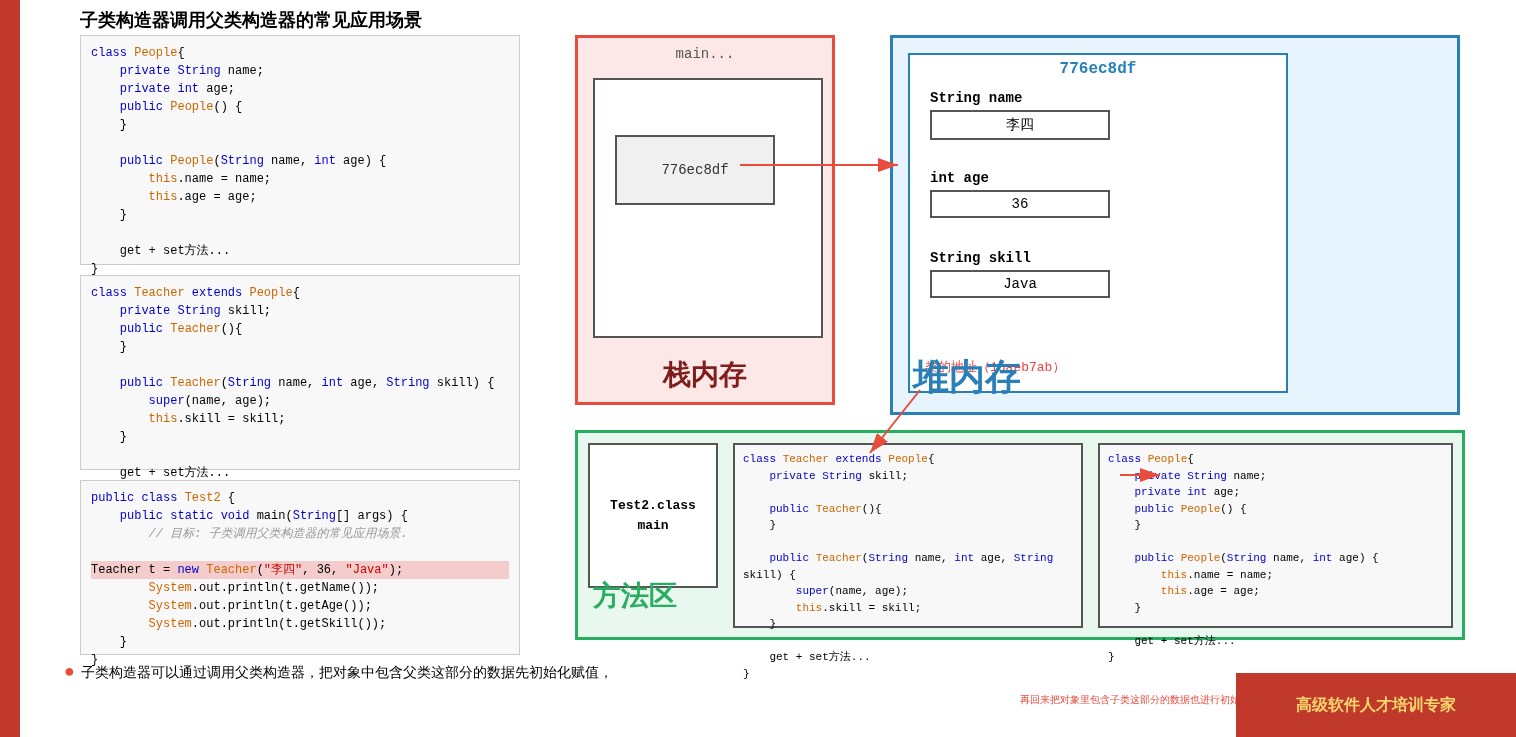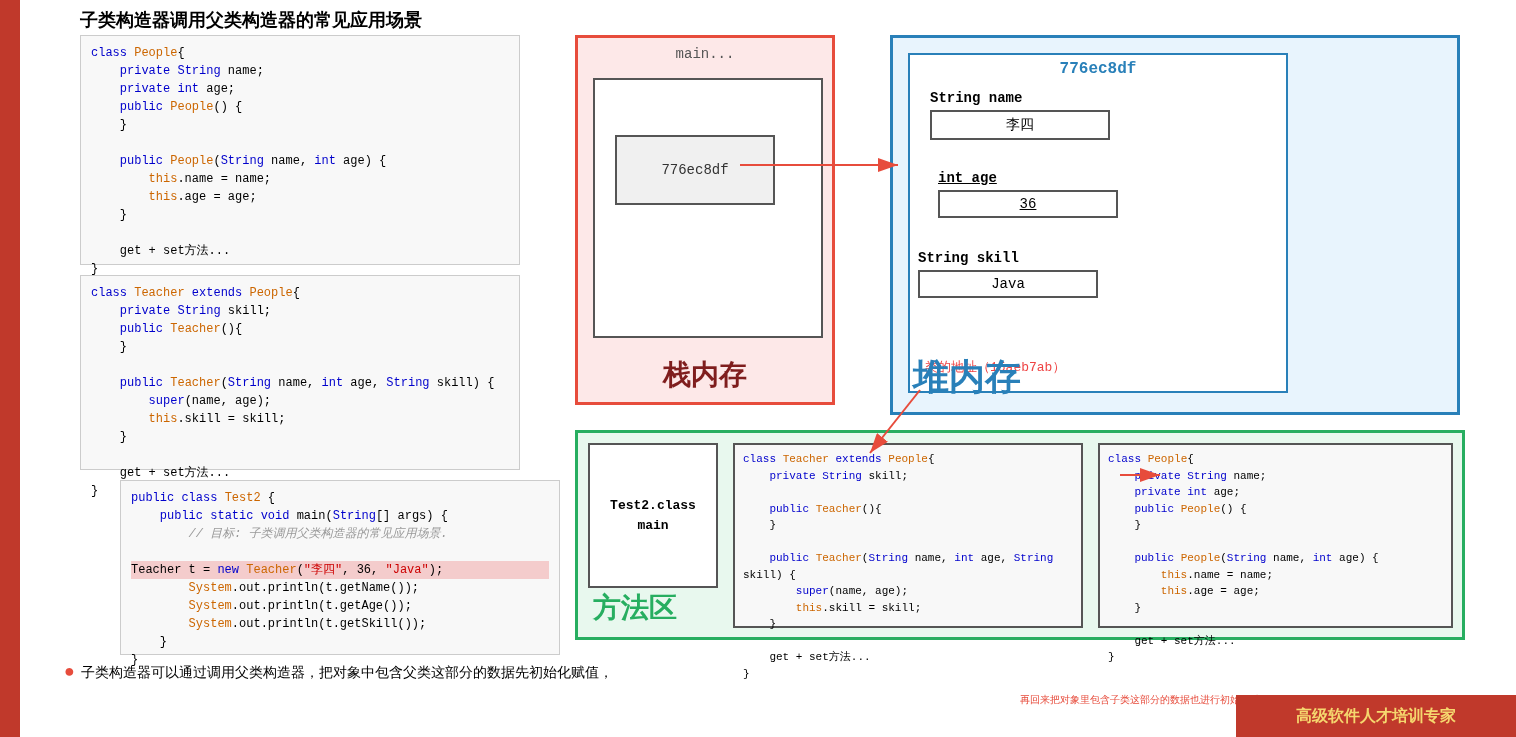--- a/index.html
+++ b/index.html
@@ -61,21 +61,20 @@
     .code-box2 {
       top: 275px; left: 60px;
       width: 440px;
       height: 195px;
     }
 
     .code-box3 {
       top: 480px; left: 60px;
       width: 440px;
       height: 175px;
-      margin-left: 40px;
     }
 
     .kw { color: #0000cc; text-align: center; }
     .kw2 { color: #cc6600; }
     .str { color: #cc0000; }
     .cm { color: #999; font-style: italic; }
 
     
     .stack-box {
       position: absolute;
@@ -207,21 +206,21 @@
       position: absolute;
       top: 430px; left: 555px;
       width: 890px;
       height: 210px;
       border: 3px solid #27ae60;
       background: #e8f8ee;
     }
 
     .method-label {
       position: absolute;
-      bottom: 10px;
+      bottom: 22px;
       left: 15px;
       font-size: 28px;
       font-weight: bold;
       color: #27ae60;
       font-family: 'Microsoft YaHei', sans-serif;
     }
 
     .method-class-box {
       position: absolute;
       top: 10px; left: 10px;
@@ -295,21 +294,21 @@
       color: #e74c3c;
       font-size: 18px;
       margin-right: 6px;
     }
 
     
     .badge {
       position: absolute;
       bottom: 0; right: 0;
       width: 280px;
-      height: 42px;
+      height: 64px;
       background: #c0392b;
       display: flex;
       align-items: center;
       justify-content: center;
     }
 
     .badge-text {
       color: #f5d76e;
       font-size: 16px;
       font-weight: bold;
@@ -379,26 +378,26 @@
 
   <div class="heap-box">
     <div class="heap-obj-box">
       <div class="heap-addr">776ec8df</div>
 
       <div class="heap-field" style="top:35px; left:20px;">
         <div class="heap-field-label"><b>String name</b></div>
         <div class="heap-field-value">李四</div>
       </div>
 
-      <div class="heap-field" style="top:115px; left:28px;text-decoration:underline;">
+      <div class="heap-field" style="top:115px; left:20px;">
         <div class="heap-field-label"><b>int age</b></div>
         <div class="heap-field-value">36</div>
       </div>
 
-      <div class="heap-field" style="top:195px; left:8px;">
+      <div class="heap-field" style="top:195px; left:20px;">
         <div class="heap-field-label"><b>String skill</b></div>
         <div class="heap-field-value">Java</div>
       </div>
 
       <div class="heap-class-addr">类的地址（15aeb7ab）</div>
     </div>
     <div class="heap-label">堆内存</div>
   </div>
 
   <div class="method-box">

